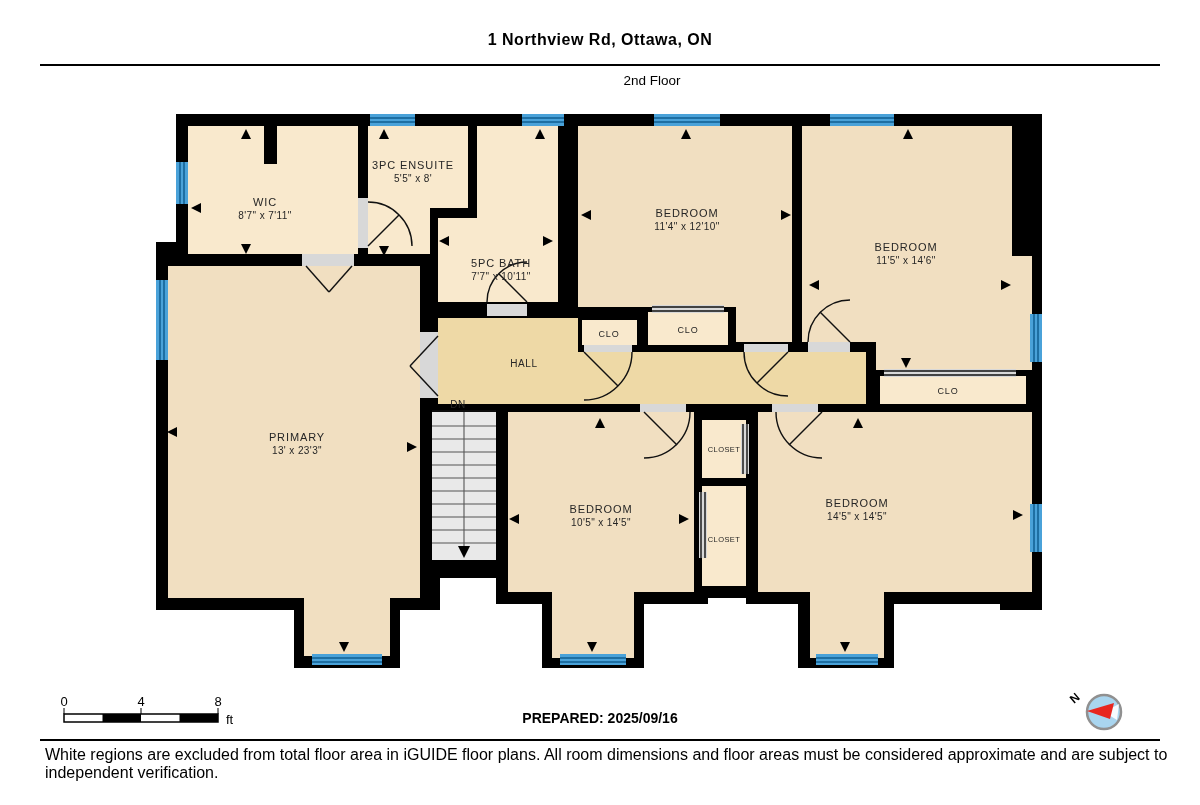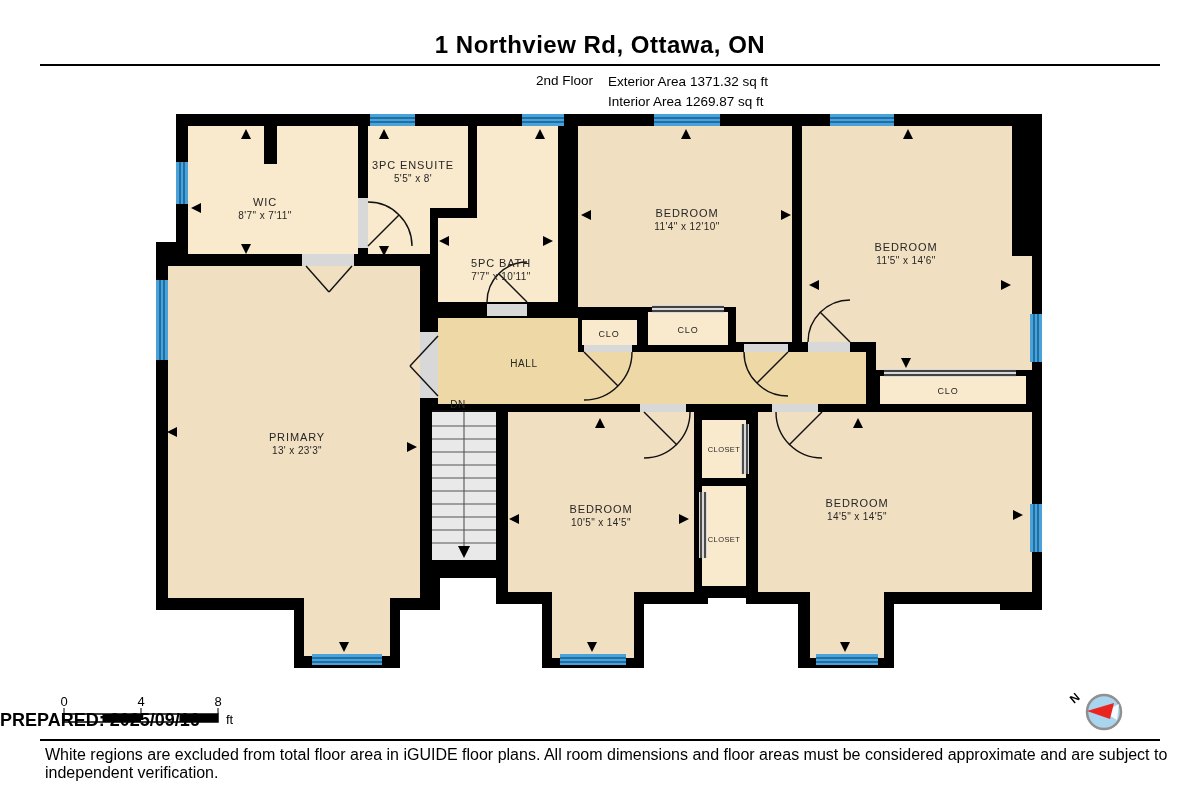--- a/index.html
+++ b/index.html
@@ -1,25 +1,25 @@
 <!DOCTYPE html>
 <html style="--wall: #000000; --room: #f1dfc1; --closet: #f9e9cd; --hall: #eed9a6; --window: #4aa2d9; --window-stripe: #1e6fa3; --stairs: #e9e9e9; --threshold: #d8d8d8; --door-line: #111111; --compass-face: #a9d5ef; --compass-needle: #e8261f;"><head>
 <meta charset="utf-8">
 <style>
   html,body{margin:0;padding:0;background:#fff;}
   body{width:1200px;height:805px;position:relative;font-family:"Liberation Sans",sans-serif;color:#000;overflow:hidden;}
-  .title{position:absolute;top:31px;left:0;width:100%;text-align:center;font-size:24px;font-weight:bold;letter-spacing:.5px;}
+  .title{position:absolute;top:31px;left:0;width:100%;text-align:center;font-size:16px;font-weight:bold;letter-spacing:.5px;}
   .rule{position:absolute;left:40px;right:40px;border-top:2px solid #000;height:0;}
   .rule1{top:64px}.rule2{top:739px}
   .floor-info{position:absolute;top:73px;left:0;width:100%;display:flex;justify-content:center;gap:15px;font-size:13.5px;transform:translateX(52px);}
   .floor-label{font-weight:normal;}
   .areas div{margin-bottom:3px;line-height:17px;}
   #plan{position:absolute;top:110px;left:0;}
   .scalebar{position:absolute;top:692px;left:58px;}
-  .prepared{position:absolute;top:710px;left:0;width:100%;font-weight:bold;font-size:18px;}
+  .prepared{position:absolute;top:710px;left:0;width:100%;text-align:center;font-weight:bold;font-size:14px;}
   .compass{position:absolute;top:682px;left:1056px;}
   .disclaimer{position:absolute;top:746px;left:45px;right:30px;font-size:16px;}
   
   .blk{fill:var(--wall);}
   .rm{fill:var(--room);}
   .cl{fill:var(--closet);}
   .hl{fill:var(--hall);}
   .wn{fill:var(--window);}
   .wns{stroke:var(--window-stripe);stroke-width:2;}
   .th{fill:var(--threshold);}
@@ -35,24 +35,20 @@
   .sb-txt{font-family:"Liberation Sans",sans-serif;font-size:13px;fill:#000;}
 </style>
 </head>
 <body>
 
 <div class="title">1 Northview Rd, Ottawa, ON</div>
 <div class="rule rule1"></div>
 
 <div class="floor-info">
   <div class="floor-label">2nd Floor</div>
-  <div class="areas">
-    <div>Exterior Area 1371.32 sq ft</div>
-    <div>Interior Area 1269.87 sq ft</div>
-  </div>
 </div>
 
 <svg id="plan" width="1200" height="580" viewBox="0 110 1200 580" xmlns="http://www.w3.org/2000/svg">
 
   <g>
     <rect class="blk" x="176" y="114" width="304" height="152"></rect>
     <rect class="blk" x="424" y="114" width="164" height="216"></rect>
     <rect class="blk" x="568" y="114" width="244" height="242"></rect>
     <rect class="blk" x="792" y="114" width="230" height="266"></rect>
     <rect class="blk" x="1000" y="114" width="42" height="496"></rect>

